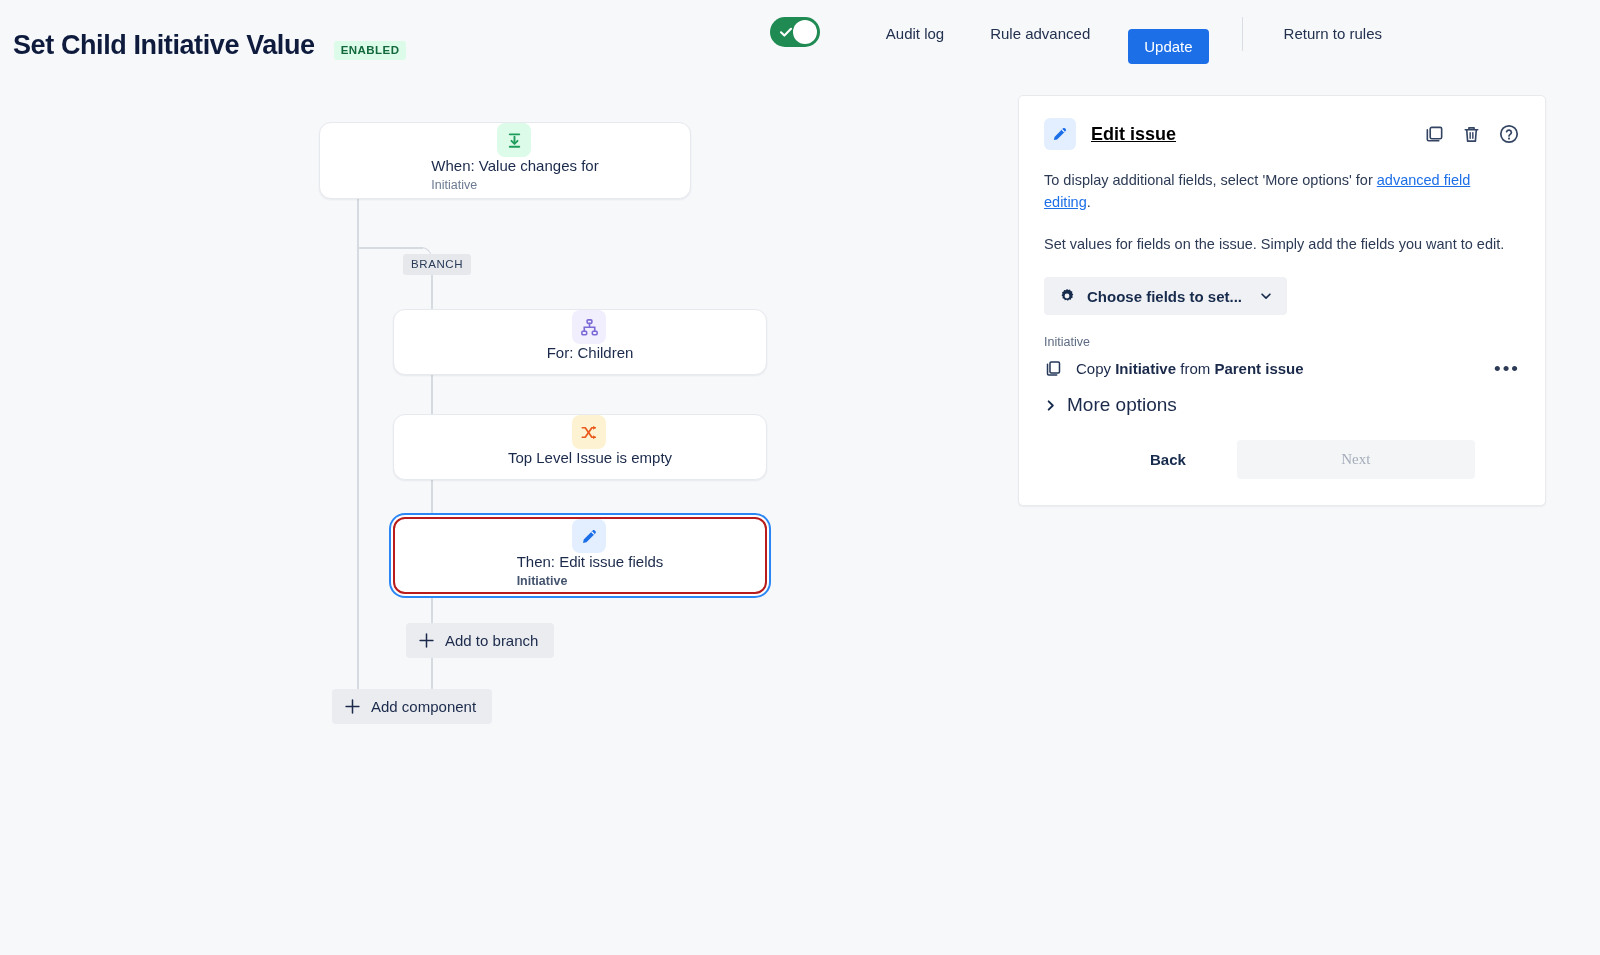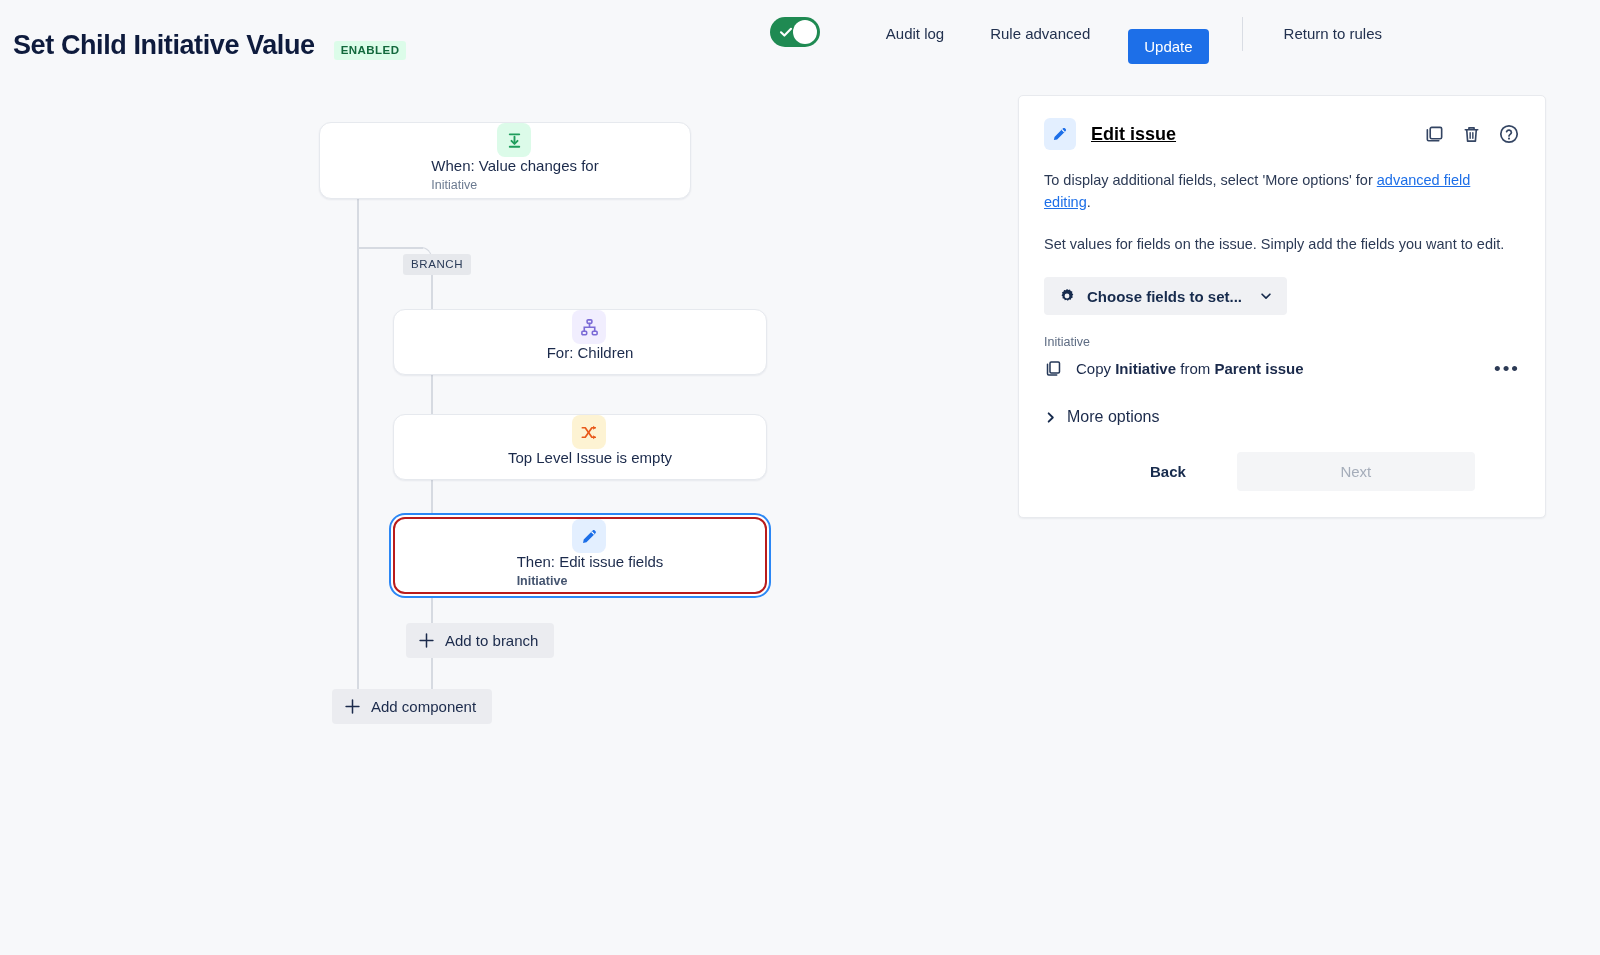--- a/index.html
+++ b/index.html
@@ -116,33 +116,33 @@
     font-size: 15px; font-weight: 700; color: #172b4d;
   }
 
   .field-label { font-size: 12.5px; color: #5d6b82; margin-top: 20px; }
   .field-row { display: flex; align-items: center; margin-top: 10px; }
   .field-row .ftext { font-size: 15px; color: #1b2a4b; margin-left: 13px; }
   .field-row .ftext b { font-weight: 700; }
   .dots { margin-left: auto; letter-spacing: 2px; font-size: 19px; color: #2c3a55; cursor: pointer; line-height: .6; }
 
   .more-options {
-    display: inline-flex; align-items: center; gap: 10px; margin-top: 30px;
-    font-size: 16px; color: #1b2a4b; cursor: pointer;
+    display: inline-flex; align-items: center; gap: 10px; margin-top: 16px;
+    font-size: 19px; color: #1b2a4b; cursor: pointer;
   }
 
   .panel-foot { display: flex; align-items: center; margin-top: 24px; }
   .btn-back {
     background: none; border: none; cursor: pointer; padding: 10px 18px;
     font-family: "Liberation Sans", sans-serif; font-size: 15px;
     font-weight: 700; color: #172b4d; margin-left: 88px;
   }
   .btn-next {
     background: #f4f5f7; border: none; border-radius: 4px; cursor: default;
-    font-family: Liberation Sans, sans-serif; font-size: 15px;
+    font-family: Liberation Serif, serif; font-size: 15px;
     color: #a5adba; width: 238px; padding: 11px 0; margin-left: 33px;
   }
 </style>
 </head>
 <body>
 
 <div class="header">
   <div class="title-wrap">
     <div class="page-title">Set Child Initiative Value</div>
     <div class="badge-enabled">ENABLED</div>

